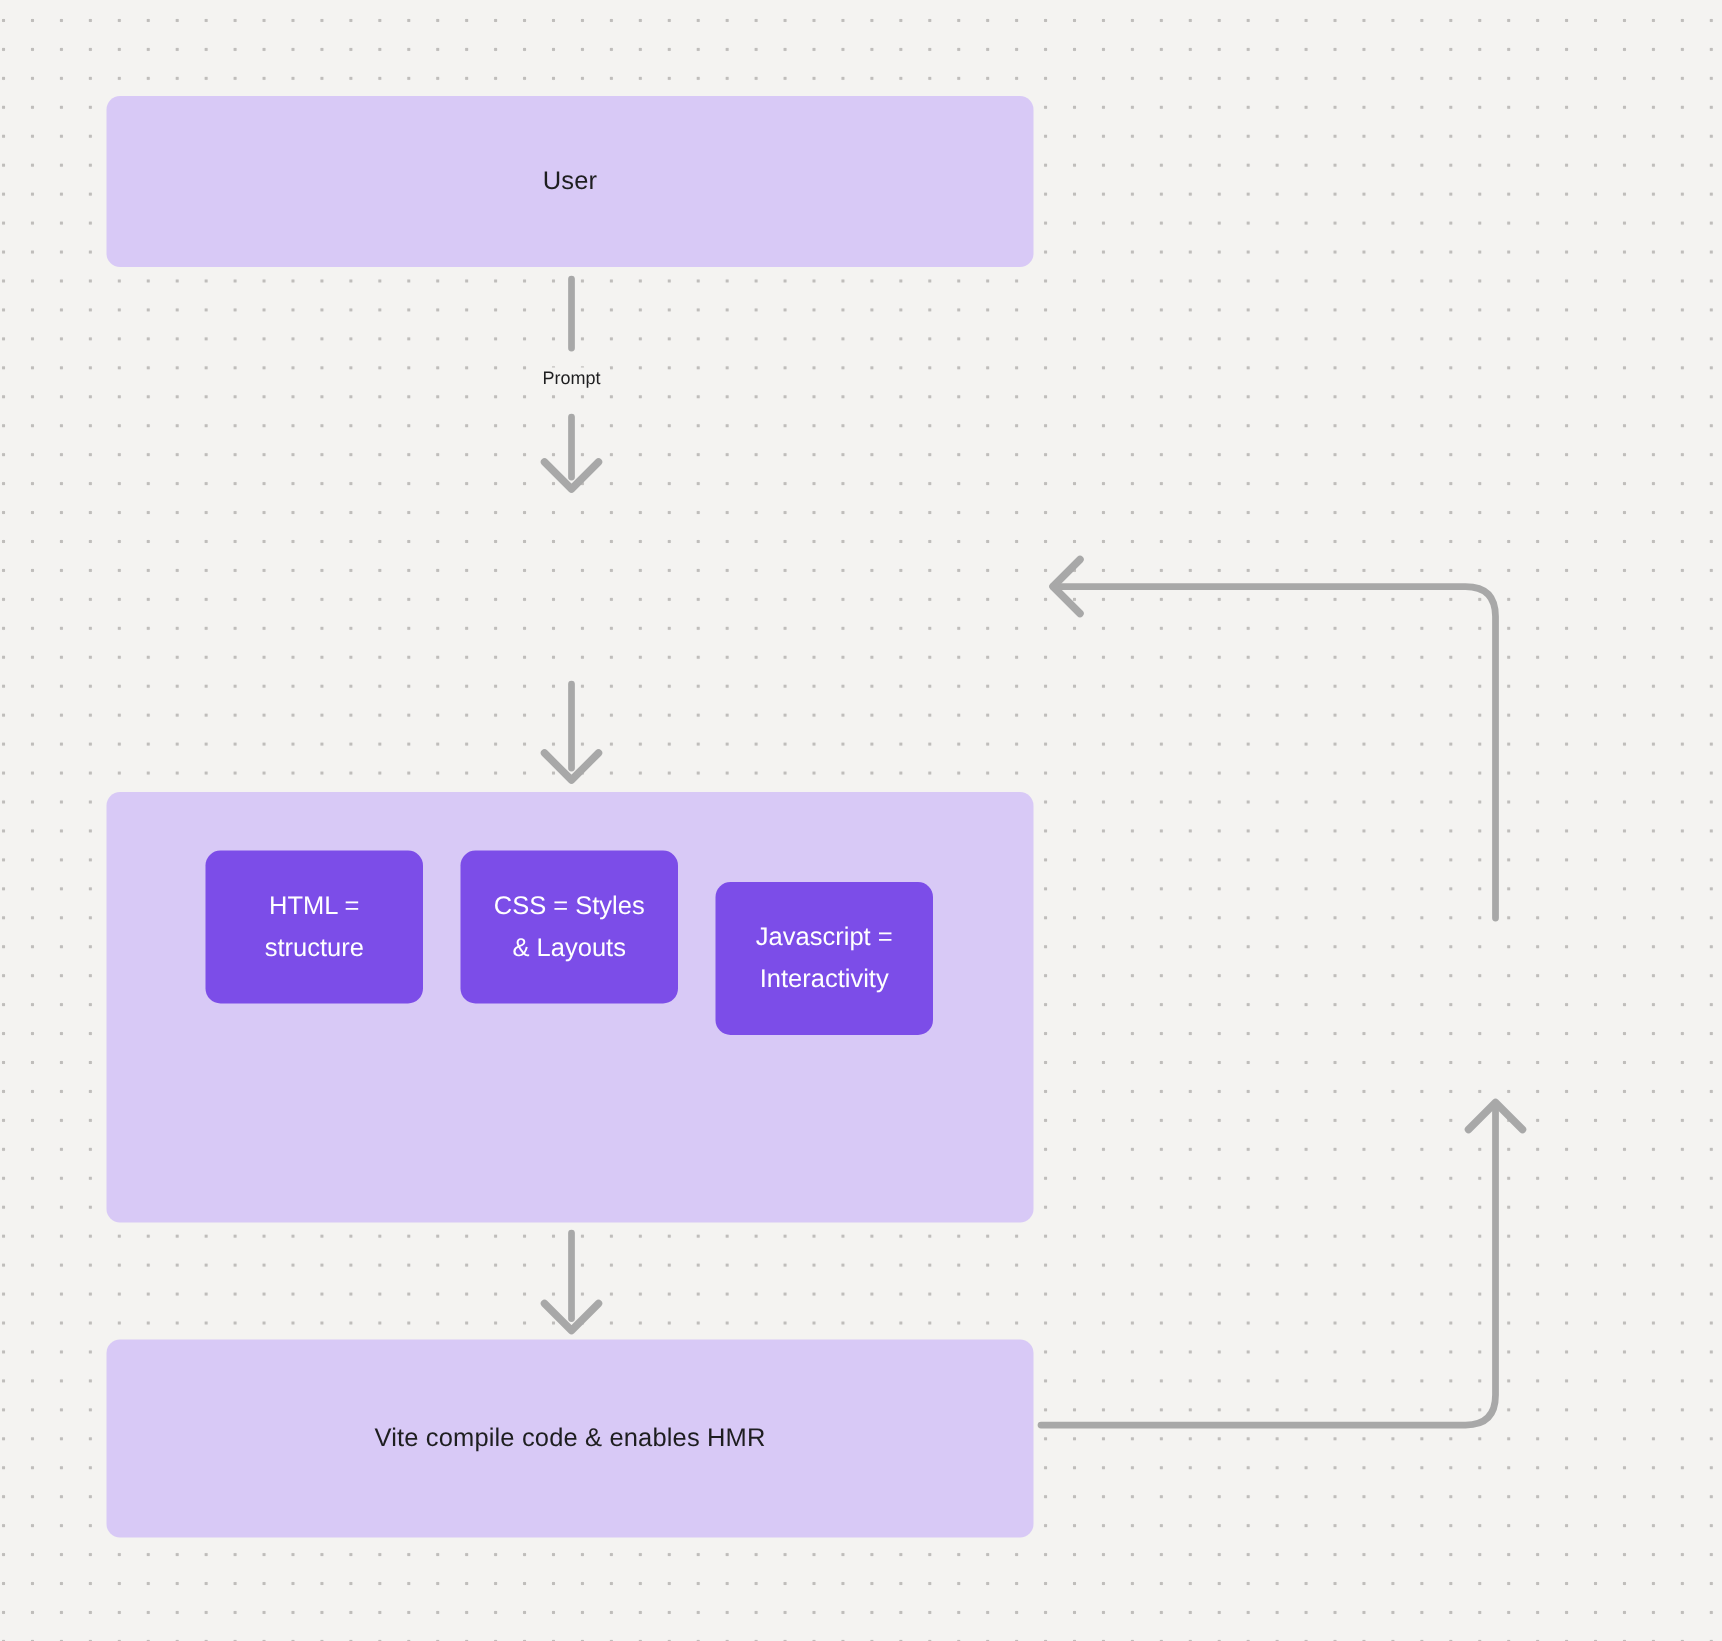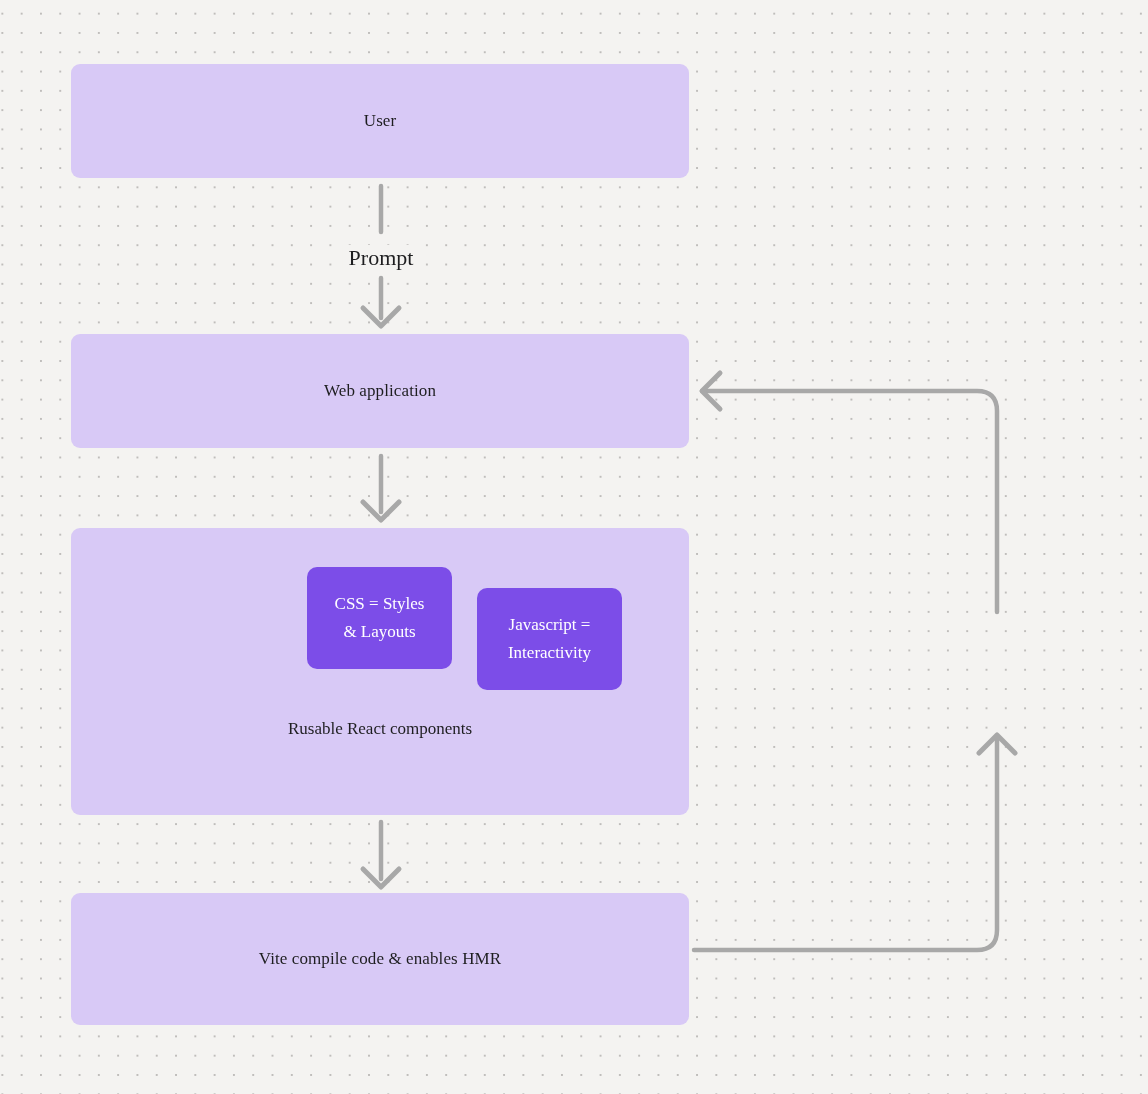--- a/index.html
+++ b/index.html
@@ -17,21 +17,20 @@
 
   #canvas {
     position: relative;
     width: 1148px;
     height: 1094px;
     overflow: hidden;
     background-color: var(--background);
     background-image: radial-gradient(circle, var(--dot) 1.05px, transparent 1.35px);
     background-size: 19.3px 19.3px;
     background-position: 12px 4px;
-    font-family: Liberation Serif, serif;
   }
 
   #connector-layer {
     position: absolute;
     left: 0; top: 0;
     width: 1148px; height: 1094px;
     pointer-events: none;
   }
   .connector-line {
     fill: none;
@@ -99,21 +98,21 @@
   }
 
   .edge-label {
     position: absolute;
     left: 381px;
     top: 245px;
     transform: translateX(-50%);
     background: var(--background);
     padding: 0 6px;
     color: var(--node-text);
-    font-size: 22px;
+    font-size: 12px;
     font-weight: 500;
   }
 </style>
 </head>
 <body>
 
 <div id="canvas">
 
   <svg id="connector-layer" viewBox="0 0 1148 1094" xmlns="http://www.w3.org/2000/svg">
     <g>
@@ -140,35 +139,35 @@
   </svg>
 
   <div class="node node-user">
     <span>User</span>
   </div>
 
   <div class="edge-label">
     <span>Prompt</span>
   </div>
 
-  <div class="node node-web-application">
-    <span>Web application</span>
-  </div>
 
   <div class="node node-components"></div>
 
+  <div class="subnode subnode-html">
+    <span>HTML =
+structure</span>
+  </div>
   <div class="subnode subnode-css">
     <span>CSS = Styles
 &amp; Layouts</span>
   </div>
   <div class="subnode subnode-js">
     <span>Javascript =
 Interactivity</span>
   </div>
 
-  <div class="group-caption">Rusable React components</div>
 
   <div class="node node-vite">
     <span>Vite compile code &amp; enables HMR</span>
   </div>
 
 
 </div>
 
 </body></html>

